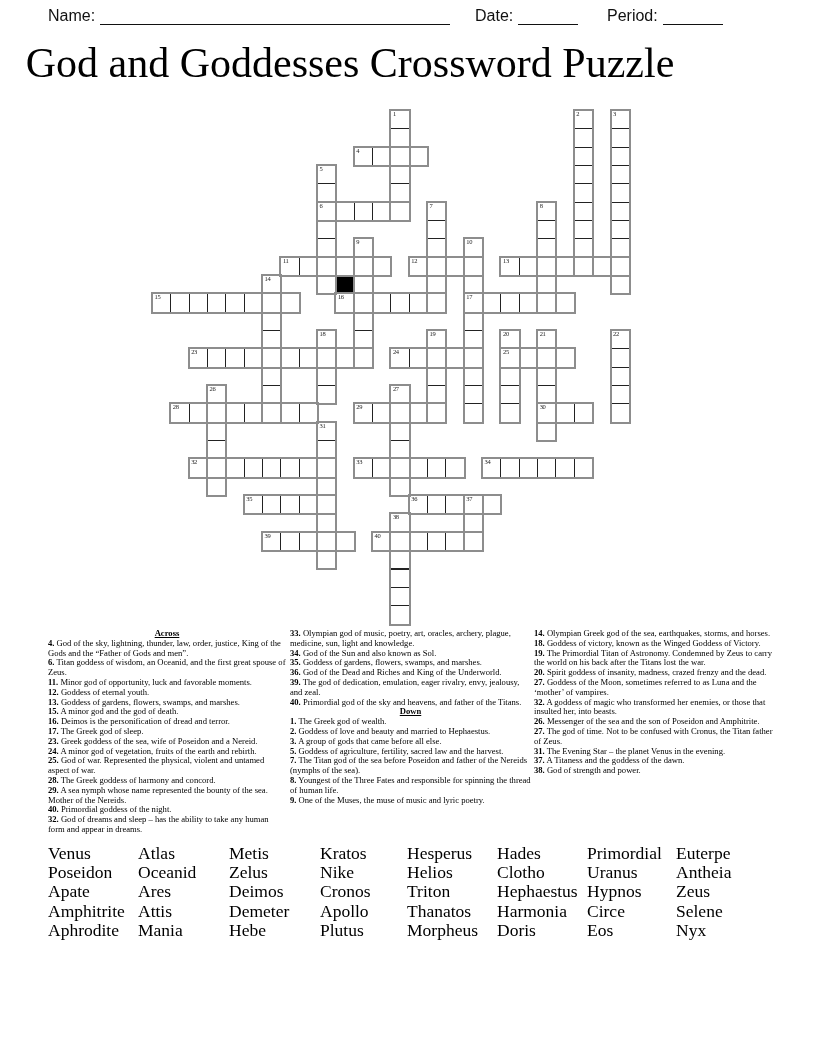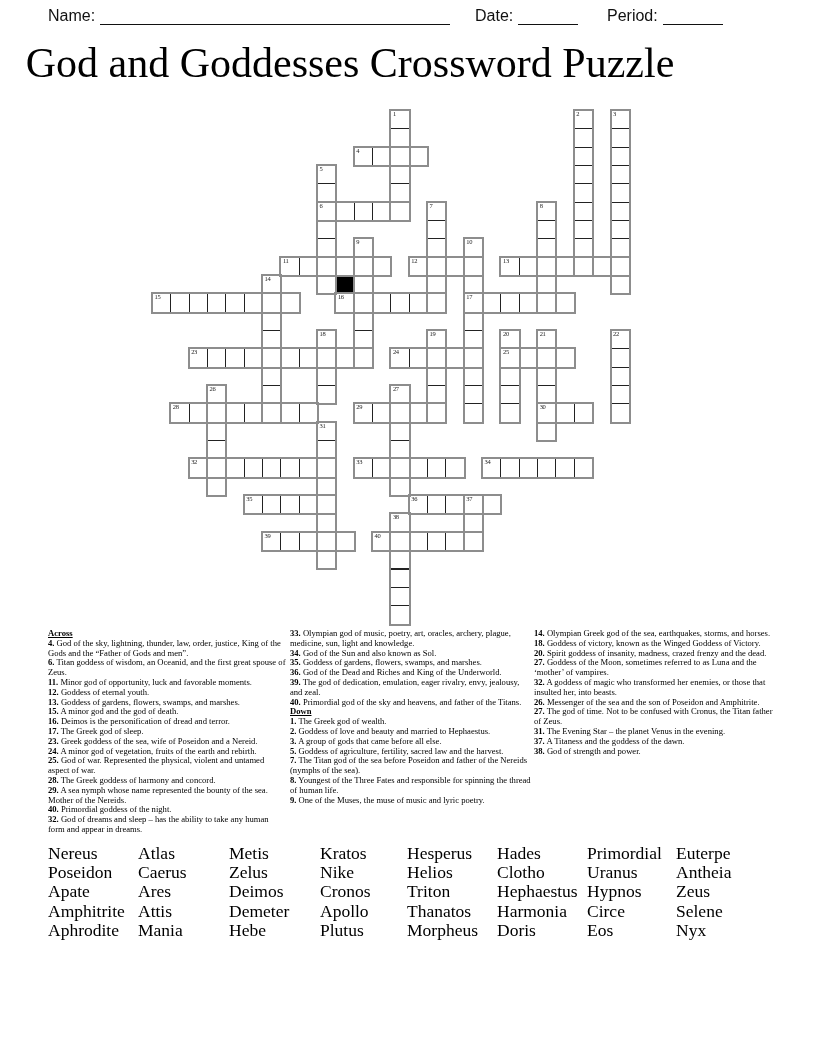--- a/index.html
+++ b/index.html
@@ -28,21 +28,21 @@
           font-size:6.5px;line-height:8px;color:#222;letter-spacing:-0.3px;}
   .cw-outline{position:absolute;box-sizing:border-box;border:2px solid #8d8d8d;
               background:transparent;z-index:3;pointer-events:none;}
 
   
   #clues{position:absolute;top:629px;left:0;width:816px;}
   .clue-col{position:absolute;top:0;font-size:8.6px;line-height:9.8px;color:#000;}
   .clue-col-0{left:48px;width:238px;}
   .clue-col-1{left:290px;width:241px;}
   .clue-col-2{left:534px;width:239px;}
-  .clue-head{font-weight:bold;text-decoration:underline;}
+  .clue-head{font-weight:bold;text-decoration:underline;text-align:center;}
   .clue{margin:0;}
   .cnum{font-weight:bold;}
 
   
   .wordbank{position:absolute;left:48px;top:841px;width:740px;}
   .wb-head{font-weight:bold;font-size:17px;line-height:20px;text-decoration:underline;}
   #wb-grid{display:grid;grid-template-columns:90px 91px 91px 87px 90px 90px 89px 80px;
            margin-top:3px;font-size:17.5px;line-height:19.2px;}
   .wb-item{white-space:nowrap;}
 </style>
@@ -424,43 +424,44 @@
         <div class="clue"><span class="cnum">2.</span> Goddess of love and beauty and married to Hephaestus.</div>
         <div class="clue"><span class="cnum">3.</span> A group of gods that came before all else.</div>
         <div class="clue"><span class="cnum">5.</span> Goddess of agriculture, fertility, sacred law and the harvest.</div>
         <div class="clue"><span class="cnum">7.</span> The Titan god of the sea before Poseidon and father of the Nereids (nymphs of the sea).</div>
         <div class="clue"><span class="cnum">8.</span> Youngest of the Three Fates and responsible for spinning the thread of human life.</div>
         <div class="clue"><span class="cnum">9.</span> One of the Muses, the muse of music and lyric poetry.</div>
       </div>
       <div class="clue-col clue-col-2">
         <div class="clue"><span class="cnum">14.</span> Olympian Greek god of the sea, earthquakes, storms, and horses.</div>
         <div class="clue"><span class="cnum">18.</span> Goddess of victory, known as the Winged Goddess of Victory.</div>
+        <div class="clue"><span class="cnum">19.</span> The Primordial Titan of Astronomy. Condemned by Zeus to carry the world on his back after the Titans lost the war.</div>
         <div class="clue"><span class="cnum">20.</span> Spirit goddess of insanity, madness, crazed frenzy and the dead.</div>
         <div class="clue"><span class="cnum">27.</span> Goddess of the Moon, sometimes referred to as Luna and the ‘mother’ of vampires.</div>
         <div class="clue"><span class="cnum">32.</span> A goddess of magic who transformed her enemies, or those that insulted her, into beasts.</div>
         <div class="clue"><span class="cnum">26.</span> Messenger of the sea and the son of Poseidon and Amphitrite.</div>
         <div class="clue"><span class="cnum">27.</span> The god of time. Not to be confused with Cronus, the Titan father of Zeus.</div>
         <div class="clue"><span class="cnum">31.</span> The Evening Star – the planet Venus in the evening.</div>
         <div class="clue"><span class="cnum">37.</span> A Titaness and the goddess of the dawn.</div>
         <div class="clue"><span class="cnum">38.</span> God of strength and power.</div>
       </div>
     </div>
 
   <div class="wordbank">
     <div id="wb-grid">
-        <div class="wb-item">Nereus</div>
+        <div class="wb-item">Venus</div>
         <div class="wb-item">Atlas</div>
         <div class="wb-item">Metis</div>
         <div class="wb-item">Kratos</div>
         <div class="wb-item">Hesperus</div>
         <div class="wb-item">Hades</div>
         <div class="wb-item">Primordial</div>
         <div class="wb-item">Euterpe</div>
         <div class="wb-item">Poseidon</div>
-        <div class="wb-item">Caerus</div>
+        <div class="wb-item">Oceanid</div>
         <div class="wb-item">Zelus</div>
         <div class="wb-item">Nike</div>
         <div class="wb-item">Helios</div>
         <div class="wb-item">Clotho</div>
         <div class="wb-item">Uranus</div>
         <div class="wb-item">Antheia</div>
         <div class="wb-item">Apate</div>
         <div class="wb-item">Ares</div>
         <div class="wb-item">Deimos</div>
         <div class="wb-item">Cronos</div>

